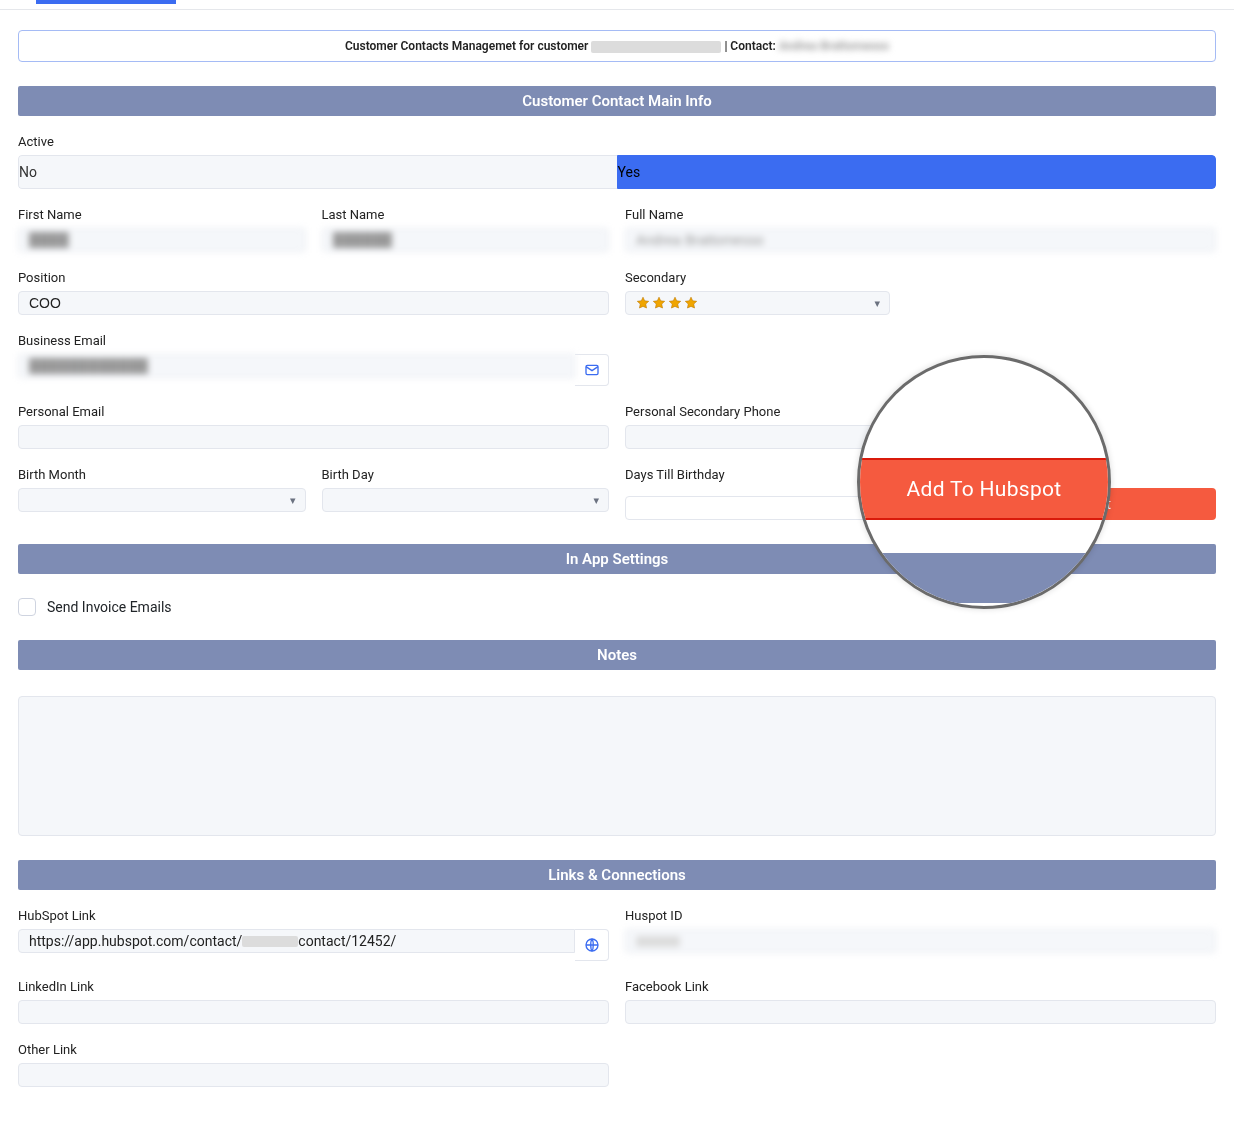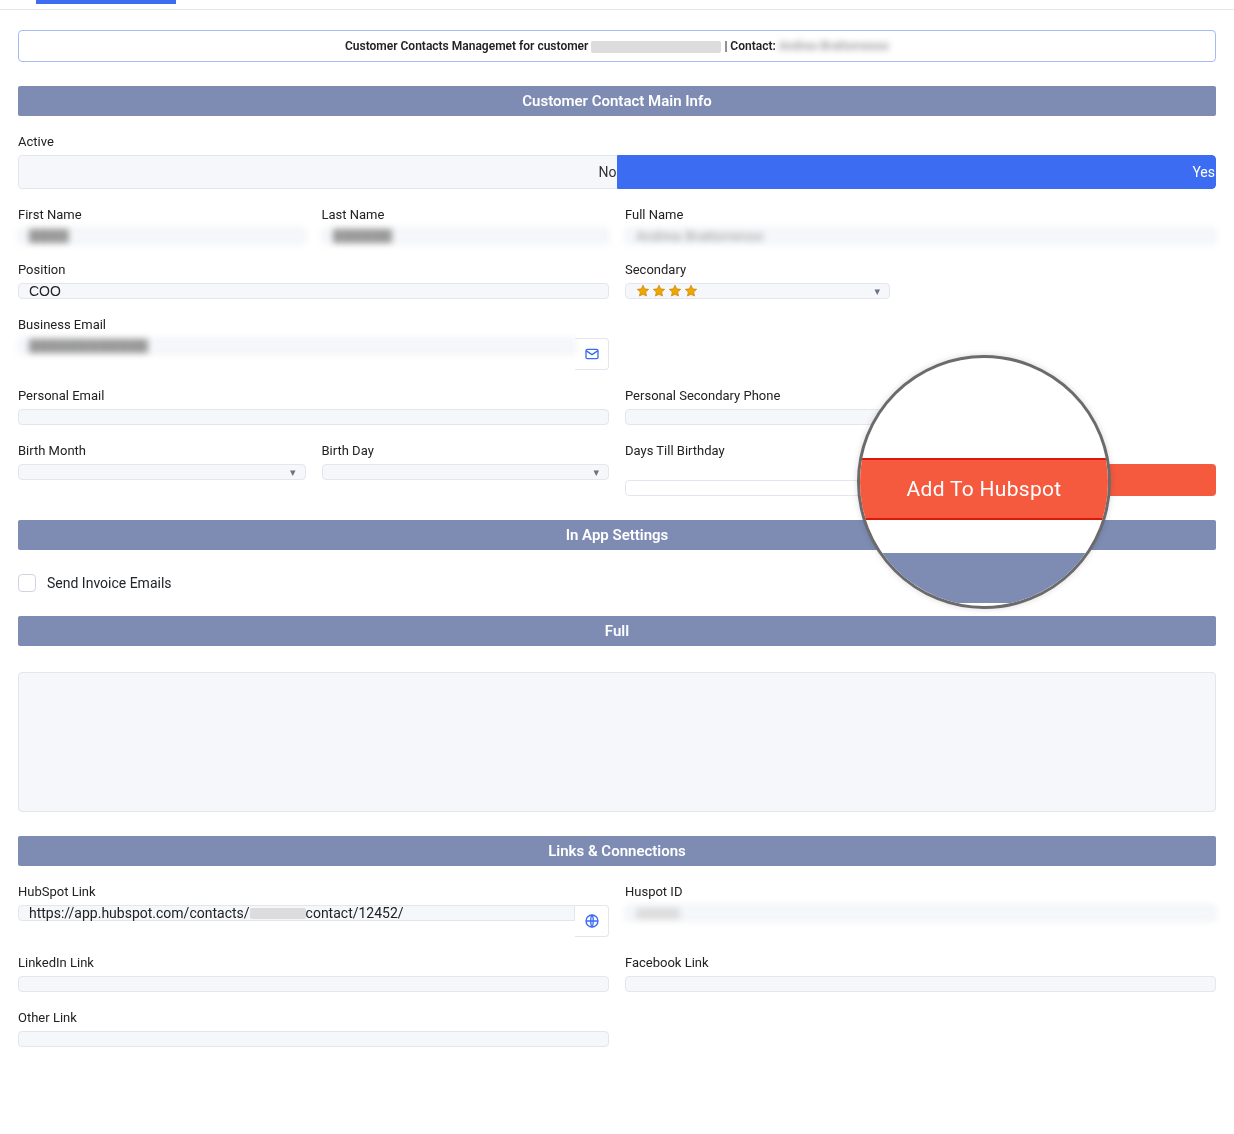--- a/index.html
+++ b/index.html
@@ -52,21 +52,21 @@
     margin-top: 18px;
     display: block;
   }
   .row { display: flex; gap: 16px; }
   .col-half { flex: 0 0 calc(50% - 8px); display: flex; flex-direction: column;}
   .col-quarter { flex: 0 0 calc(25% - 12px); display: flex; flex-direction: column;}
   .input {
     background: #f5f7fa;
     border: 1px solid #e3e6ed;
     border-radius: 4px;
-    height: 16px;
+    height: 24px;
     padding: 0 10px;
     font-size: 14px;
     color: #222;
     width: 100%;
   }
   .input-group {
     display: flex;
   }
   .input-group .input { border-top-right-radius: 0; border-bottom-right-radius: 0; flex: 1;}
   .addon {
@@ -83,26 +83,26 @@
   .select .input { padding-right: 28px; }
   .chev {
     position: absolute; right: 10px; top: 50%; transform: translateY(-50%);
     font-size: 11px; color: #6b7280; pointer-events: none;
   }
   .toggle-group {
     display: flex; width: 100%; margin-top: 6px;
     border-radius: 4px; overflow: hidden;
   }
   .toggle-btn {
-    flex: 1; text-align: right; padding: 8px 0; font-size: 14px;
+    flex: 1; text-align: left; padding: 8px 0; font-size: 14px;
     background: #f5f7fa; color: #333; border: 1px solid #e3e6ed; cursor: pointer;
   }
   .toggle-btn:first-child { border-right: none; border-top-left-radius: 4px; border-bottom-left-radius: 4px;}
   .toggle-btn:last-child { border-top-right-radius: 4px; border-bottom-right-radius: 4px;}
-  .toggle-btn.active { background: #3b6cf1; color: #ffffff; border-color: #3b6cf1;}
+  .toggle-btn.active { background: #3b6cf1; color: #000000; border-color: #3b6cf1;}
   .importance-box {
     width: 265px;
   }
   .stars { display: inline-flex; gap: 2px; align-items: center;}
   .star { width: 14px; height: 14px; }
   .days-row { display:flex; gap:16px; align-items: flex-end;}
   .days-input { flex: 0 0 265px; }
   .days-input .input { text-align: right; padding-right: 12px; background: #fff;}
   .hubspot-btn-real {
     flex: 1;
@@ -292,31 +292,31 @@
       </div>
     </div>
   </div>
 
   <div class="section-header">In App Settings</div>
   <div class="checkbox-row">
     <div class="checkbox"></div>
     <span>Send Invoice Emails</span>
   </div>
 
-  <div class="section-header">Full</div>
+  <div class="section-header">Notes</div>
   <div class="notes-area"></div>
 
   <div class="section-header">Links &amp; Connections</div>
 
   <div class="row">
     <div class="col-half">
       <span class="label">HubSpot Link</span>
       <div class="input-group">
         <div class="input" style="display:flex;align-items:center;">
-          <span>https://app.hubspot.com/contacts/</span>
+          <span>https://app.hubspot.com/contact/</span>
               <span class="redacted" style="width:56px;height:11px;"></span>
               <span>contact/12452/</span>
         </div>
         <div class="addon">
           <svg width="16" height="16" viewBox="0 0 24 24" fill="none" stroke="#3b6cf1" stroke-width="2">
                 <circle cx="12" cy="12" r="9"></circle>
                 <path d="M3 12h18M12 3c2.5 3 2.5 15 0 18M12 3c-2.5 3-2.5 15 0 18"></path>
               </svg>
         </div>
       </div>

